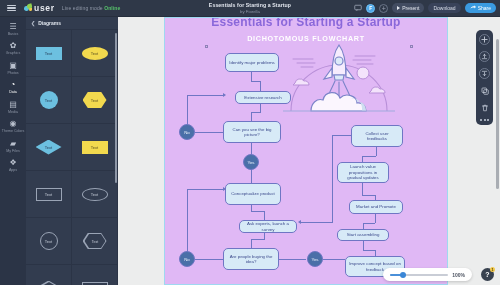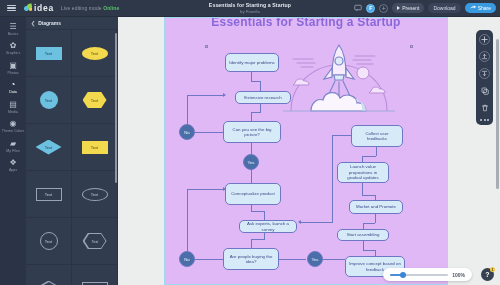--- a/index.html
+++ b/index.html
@@ -164,21 +164,21 @@
         <i></i>
         <i></i>
         <i></i>
       </div>
     <div class="brandwrap">
       <div class="brandmark">
         <b class="bm1"></b>
           <b class="bm2"></b>
           <b class="bm3"></b>
       </div>
-      <span class="brandtext">idea</span>
+      <span class="brandtext">user</span>
     </div>
     <div class="livemode">
       <span>Live editing mode</span>
       <span class="on">Online</span>
     </div>
 
     <div class="doctitle">
       <div class="t">Essentials for Starting a Startup</div>
       <div class="s">by Fiorella</div>
     </div>
@@ -311,20 +311,21 @@
         </div>
     </div>
     <div class="panelscroll"></div>
   </div>
 
   <div class="workspace">
 
     <div class="canvas">
 
       <div class="ctitle">Essentials for Starting a Startup</div>
+      <div class="csub">DICHOTOMOUS FLOWCHART</div>
 
       <div class="art">
         <svg width="112" height="72" viewBox="0 0 112 72">
           <g fill="none" stroke="#b88fd8" stroke-width="1.1">
             <path d="M8 68 A48 46 0 0 1 104 68"></path>
           </g>
           <g stroke="#b88fd8" stroke-width="1" stroke-linecap="round">
             <line x1="10" y1="16" x2="30" y2="16"></line>
               <line x1="14" y1="20" x2="32" y2="20"></line>
             <line x1="18" y1="24" x2="30" y2="24"></line>

